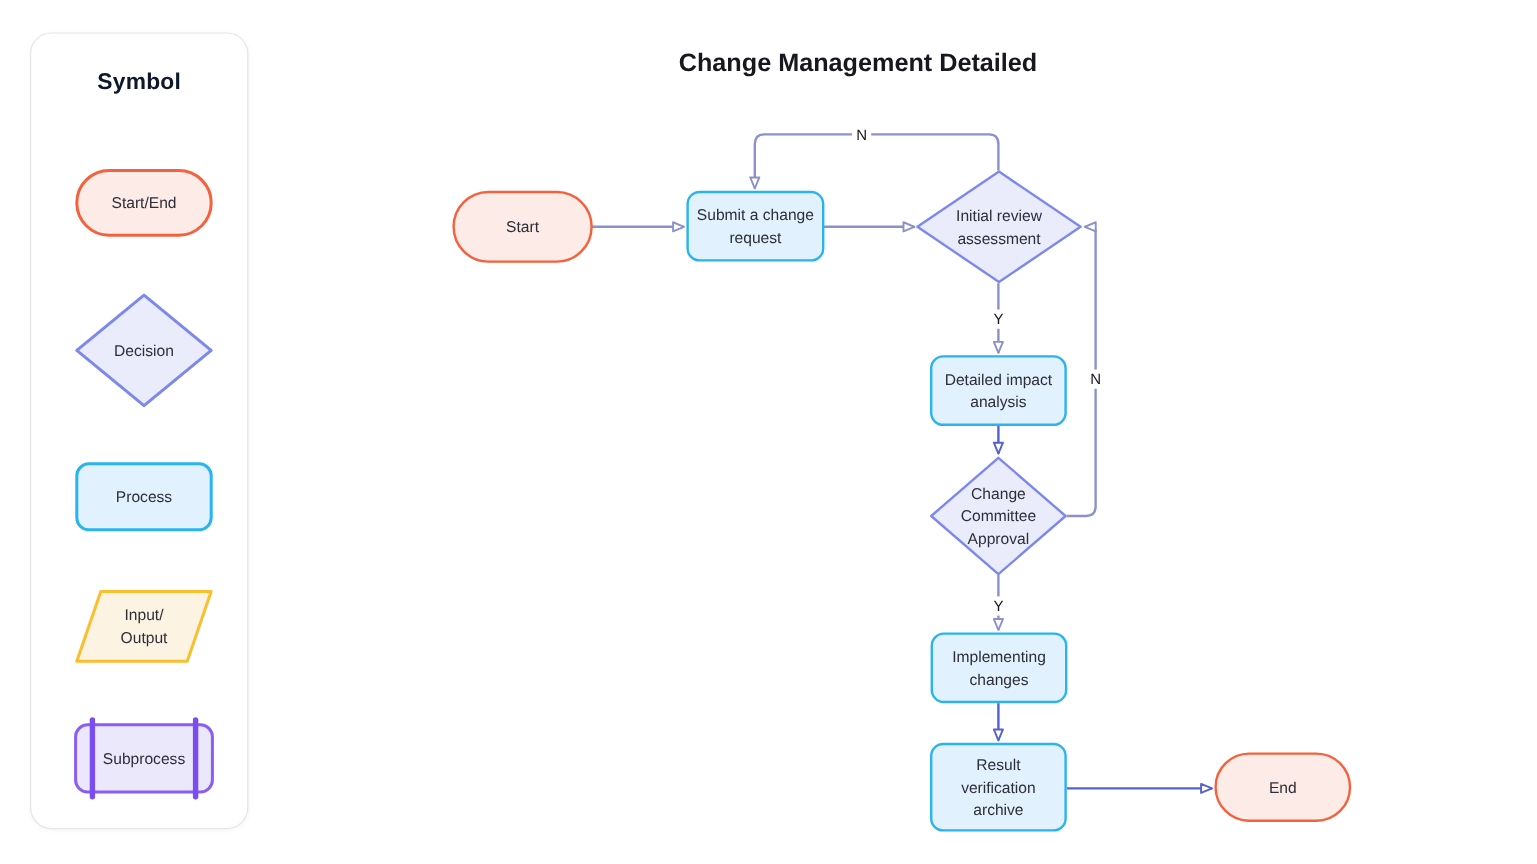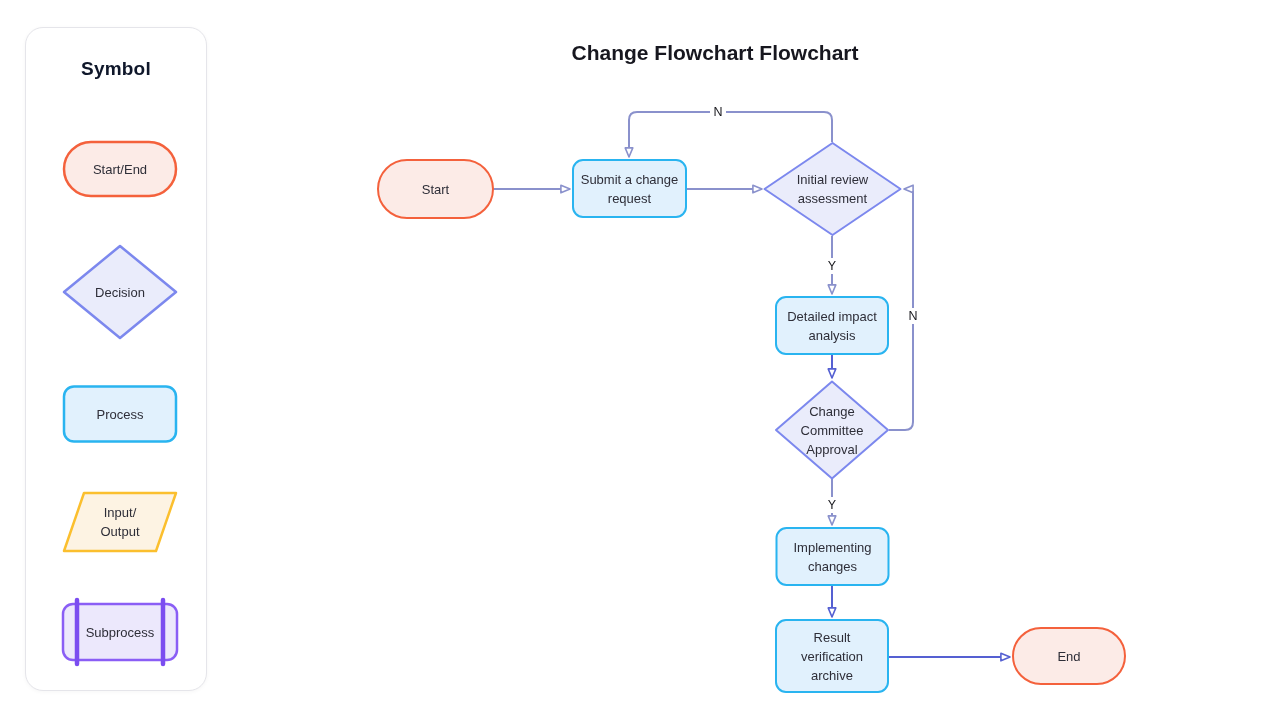--- a/index.html
+++ b/index.html
@@ -97,21 +97,21 @@
               <rect x="-57" y="-28" width="114" height="56" rx="10" ry="10" fill="#ece8fc" stroke="#8a5ef5" stroke-width="2.5"></rect>
               <line x1="-43" y1="-32" x2="-43" y2="32" stroke="#7b4df0" stroke-width="4.5" stroke-linecap="round"></line>
               <line x1="43" y1="-32" x2="43" y2="32" stroke="#7b4df0" stroke-width="4.5" stroke-linecap="round"></line>
             </g>
             <text text-anchor="middle" font-size="13" fill="#2e2e38" font-family="&quot;Liberation Sans&quot;, sans-serif"><tspan x="0" y="0" dy="0.35em">Subprocess</tspan></text>
           </g>
         </svg>
       </div>
   </aside>
 
-  <h1 class="title">Change Flowchart Flowchart</h1>
+  <h1 class="title">Change Management Detailed</h1>
 
   <svg id="canvas" viewBox="0 0 1281 720" xmlns="http://www.w3.org/2000/svg">
       <defs>
         <marker id="arr-muted" viewBox="0 0 12 10" refX="10.5" refY="5" markerWidth="12" markerHeight="10" orient="auto-start-reverse" markerUnits="userSpaceOnUse">
           <path d="M1.4,1.2 L10.5,5 L1.4,8.8 Z" fill="#ffffff" stroke="#8a91cc" stroke-width="1.6" stroke-linejoin="round"></path>
         </marker>
         <marker id="arr-strong" viewBox="0 0 12 10" refX="10.5" refY="5" markerWidth="12" markerHeight="10" orient="auto-start-reverse" markerUnits="userSpaceOnUse">
           <path d="M1.4,1.2 L10.5,5 L1.4,8.8 Z" fill="#ffffff" stroke="#5560d2" stroke-width="1.6" stroke-linejoin="round"></path>
         </marker>
       </defs>

